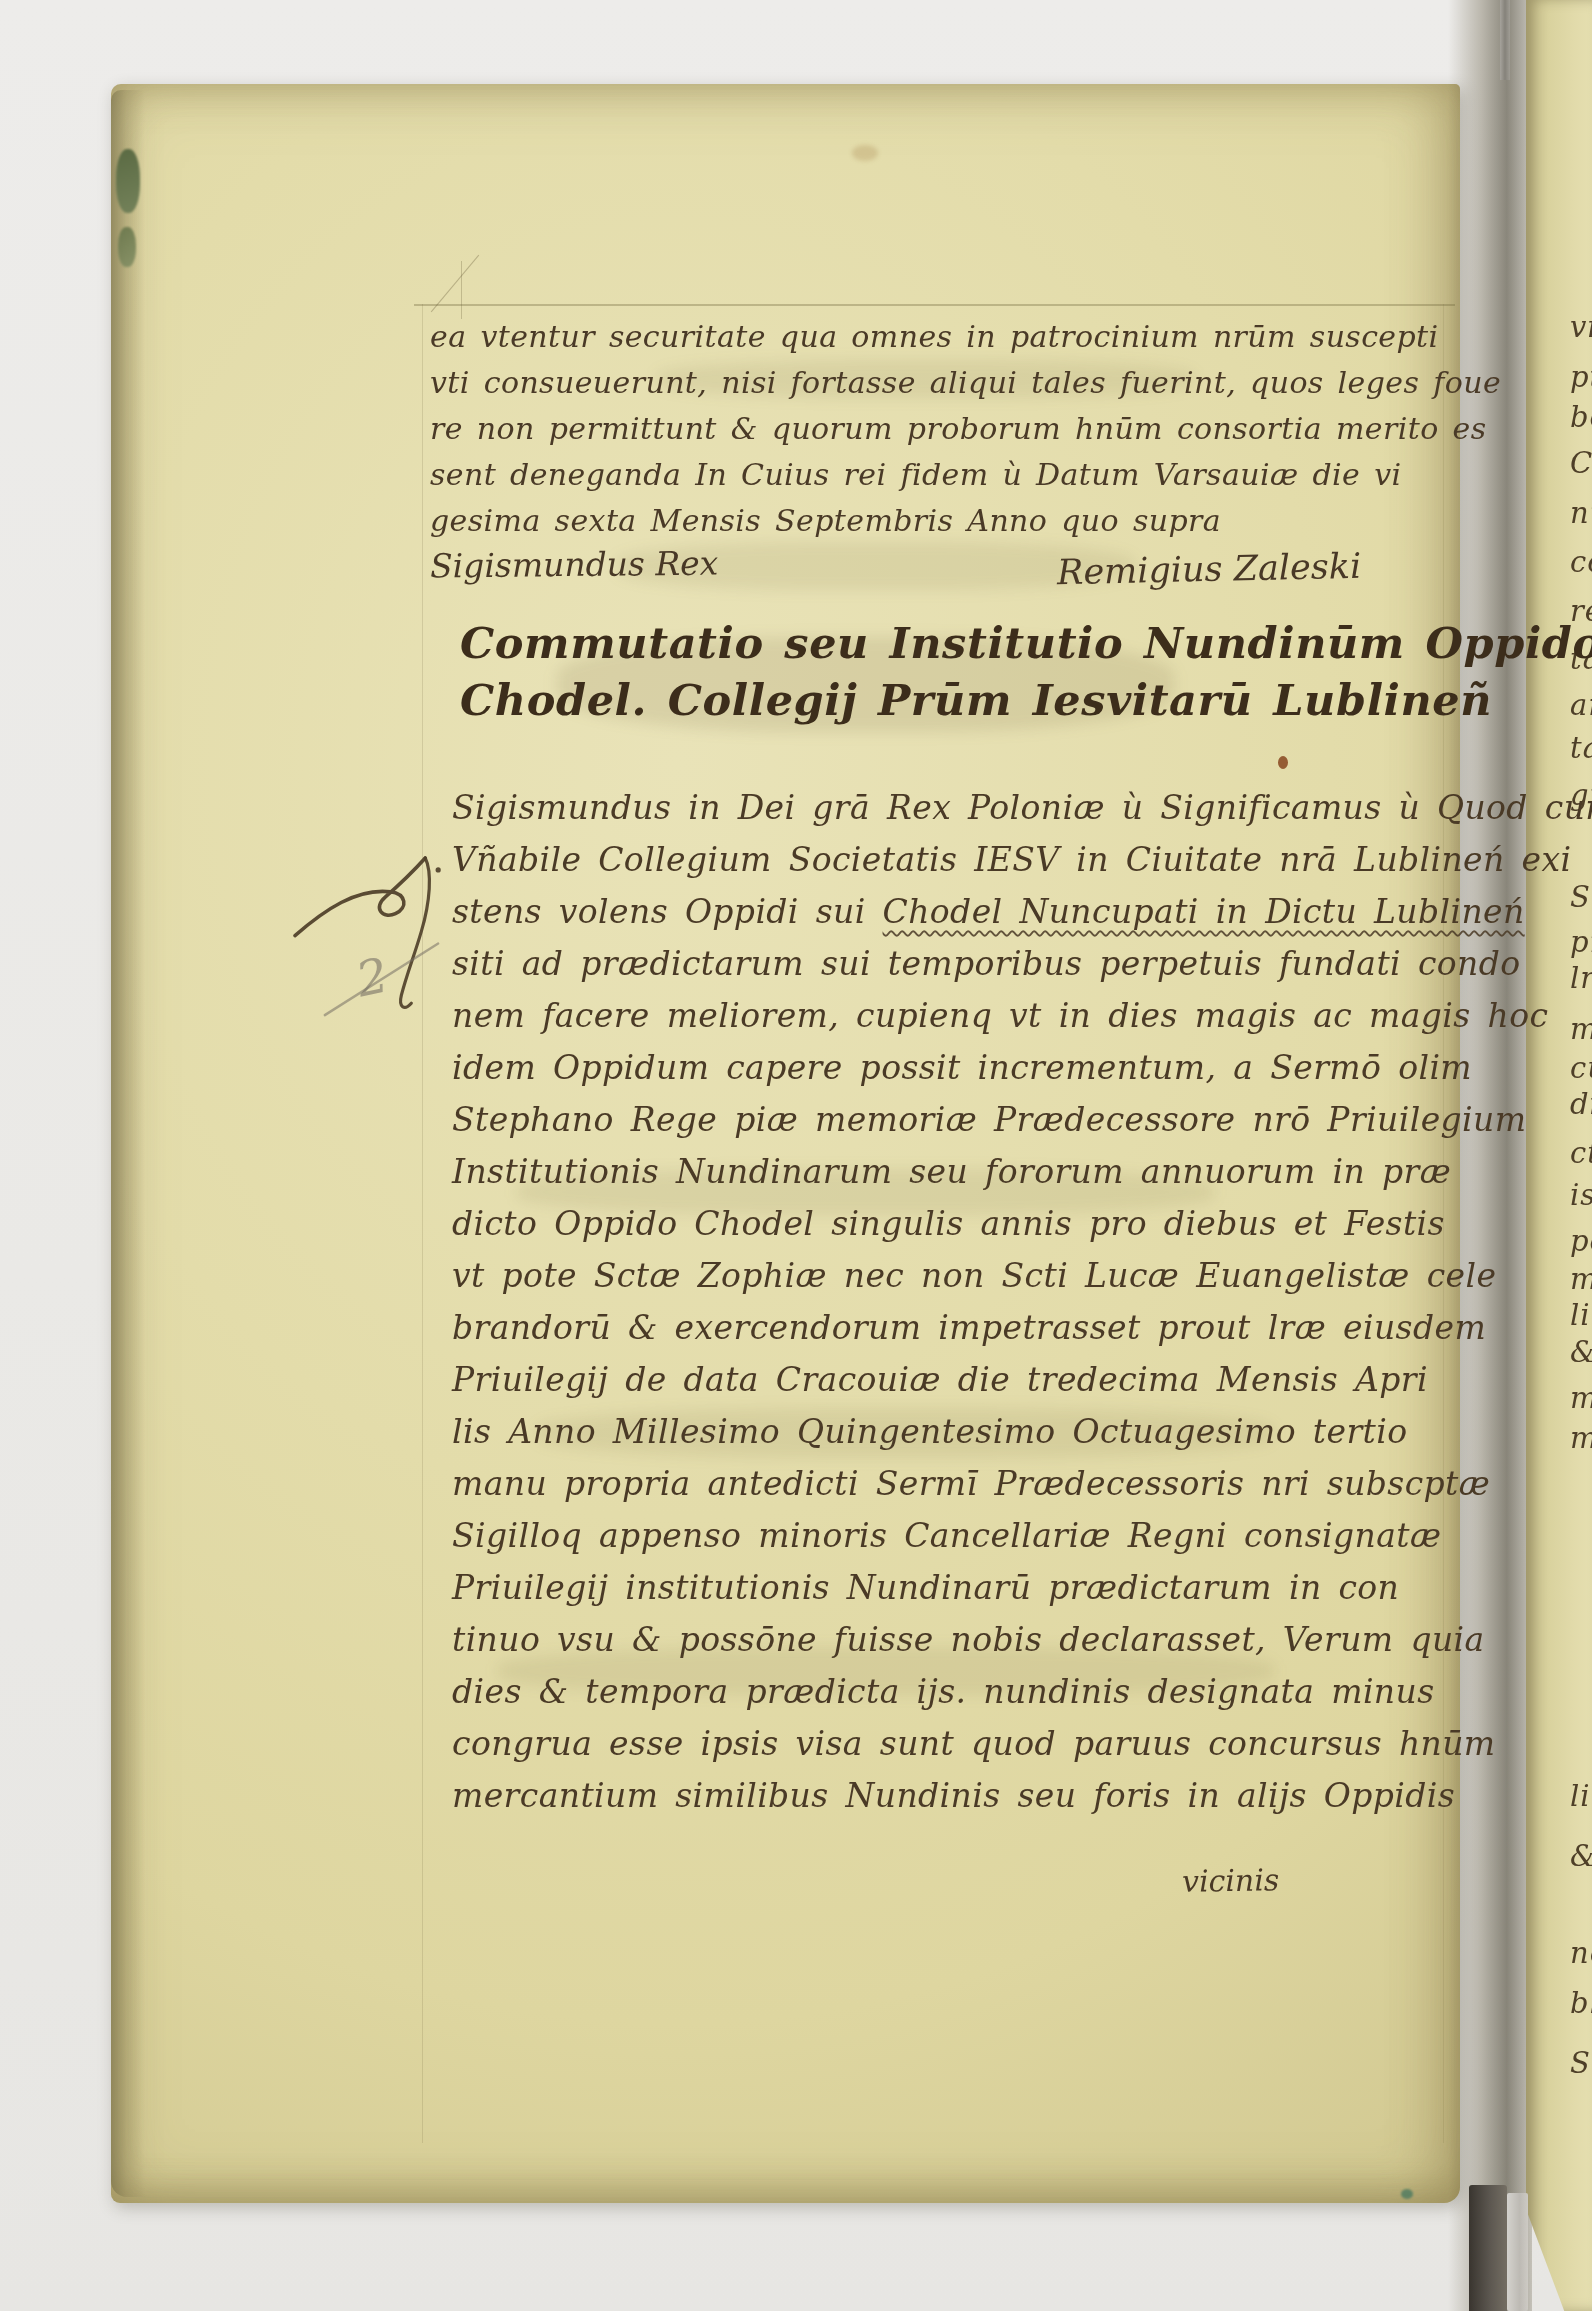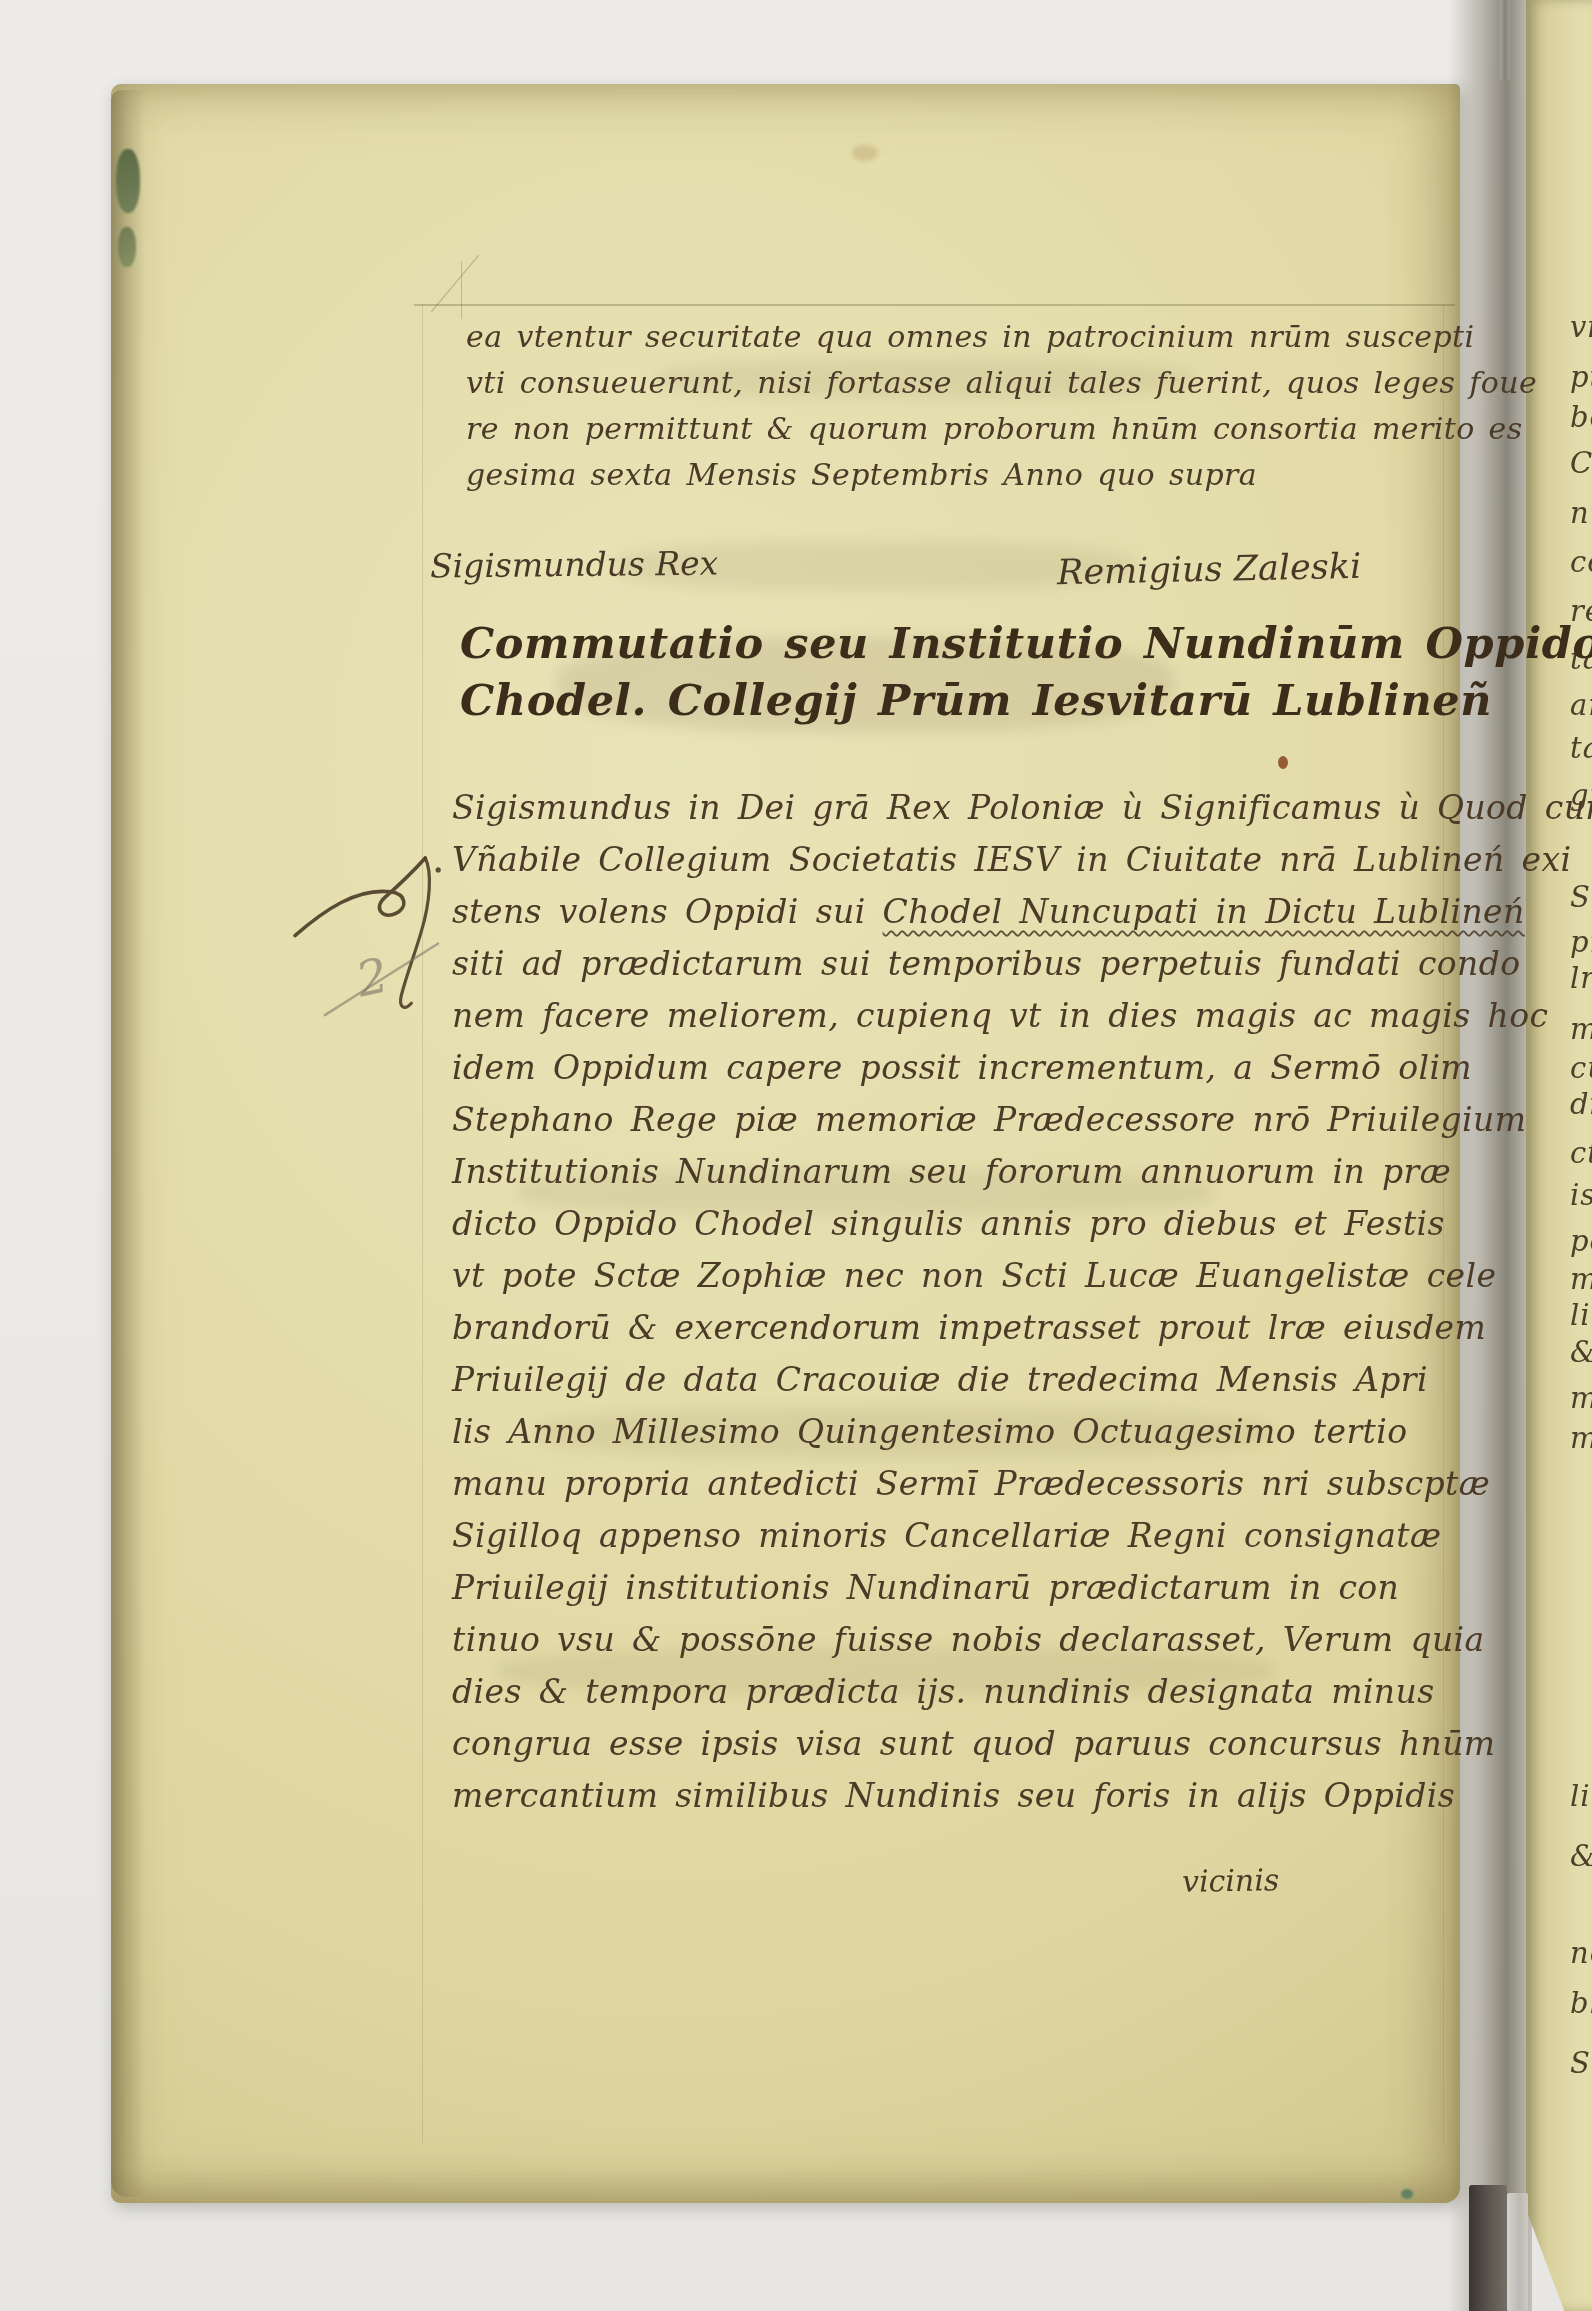--- a/index.html
+++ b/index.html
@@ -62,21 +62,21 @@
   .g1{left:657px;top:360px;width:537px;height:38px;}
   .g2{left:617px;top:542px;width:517px;height:48px;}
   .g3{left:557px;top:637px;width:617px;height:95px;background:rgba(112,96,52,.13);}
   .g4{left:517px;top:1169px;width:697px;height:46px;}
   .g5{left:537px;top:1408px;width:736px;height:50px;}
   .g6{left:498px;top:1647px;width:776px;height:48px;}
   .stain1{position:absolute;left:1278px;top:756px;width:10px;height:13px;background:#87471e;border-radius:50%;opacity:.85;}
   .stain2{position:absolute;left:852px;top:145px;width:26px;height:16px;background:rgba(150,110,50,.22);border-radius:50%;filter:blur(2px);}
   
   .closing{position:absolute;left:430px;top:314px;font-style:italic;font-size:30px;
-    line-height:46px;color:#4a3a27;letter-spacing:0.4px;word-spacing:4px;white-space:nowrap;margin-left:36px;}
+    line-height:46px;color:#4a3a27;letter-spacing:0.4px;word-spacing:4px;white-space:nowrap;}
   .signature{position:absolute;font-style:italic;font-size:33px;color:#483826;white-space:nowrap;}
   .sig-left{left:430px;top:545px;transform:rotate(-.6deg);}
   .sig-right{left:1057px;top:549px;transform:rotate(-1.2deg);font-size:35px;}
   .heading{position:absolute;left:460px;top:615px;font-style:italic;font-weight:bold;
     font-size:43px;line-height:57px;color:#3c2d1b;letter-spacing:0.6px;word-spacing:5px;white-space:nowrap;}
   .body-block{position:absolute;left:428px;top:782px;font-style:italic;font-size:33px;
     line-height:52px;color:#4a3a26;letter-spacing:0.4px;word-spacing:6px;white-space:nowrap;margin-left:24px;}
   .u-phrase{text-decoration:underline;text-decoration-style:wavy;text-decoration-thickness:2px;text-underline-offset:7px;text-decoration-color:rgba(74,58,38,.85);}
   .catchword{position:absolute;left:1182px;top:1863px;font-style:italic;font-size:30px;color:#4a3a26;transform:rotate(-1deg);}
   
@@ -143,20 +143,21 @@
 <div class="ghost g4"></div>
 <div class="ghost g5"></div>
 <div class="ghost g6"></div>
 <div class="stain1"></div>
 <div class="stain2"></div>
 
 <div class="closing" id="closing-lines">
     <div>ea vtentur securitate qua omnes in patrocinium nrūm suscepti</div>
     <div>vti consueuerunt, nisi fortasse aliqui tales fuerint, quos leges foue</div>
     <div>re non permittunt &amp; quorum proborum hnūm consortia merito es</div>
+    <div>sent deneganda In Cuius rei fidem ù Datum Varsauiæ die vi</div>
     <div>gesima sexta Mensis Septembris Anno quo supra</div>
   </div>
 <div class="signature sig-left">Sigismundus Rex</div>
 <div class="signature sig-right">Remigius Zaleski</div>
 
 <div class="heading">
   <div>Commutatio seu Institutio Nundinūm Oppido</div>
   <div>Chodel. Collegij Prūm Iesvitarū Lublineñ</div>
 </div>
 

